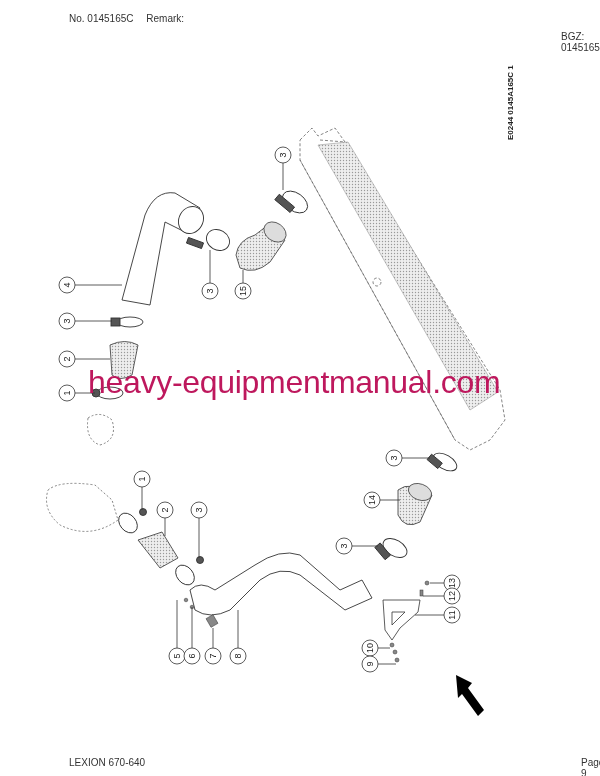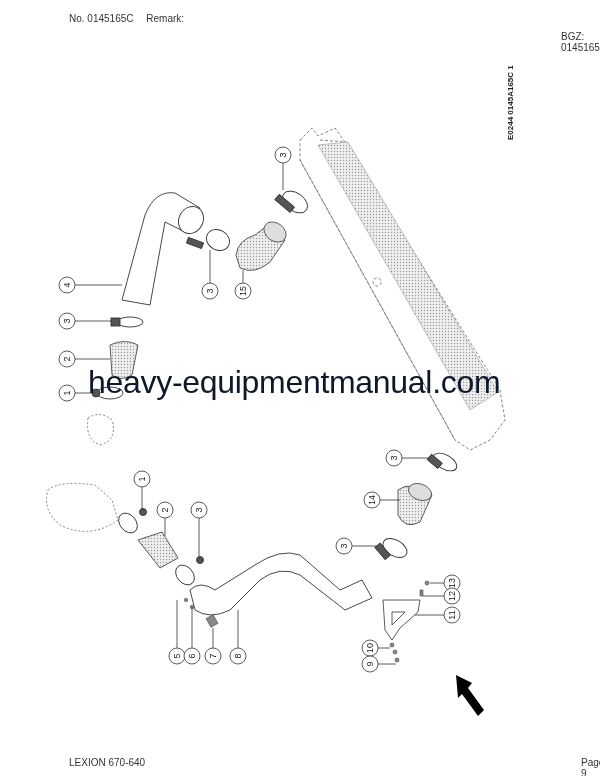--- a/index.html
+++ b/index.html
@@ -6,21 +6,21 @@
   body{width:600px;height:776px;position:relative;overflow:hidden;font-family:"Liberation Sans",sans-serif;color:#222;}
   .hdr{position:absolute;font-size:10px;color:#333;padding-left:48px;}
   #hdr-left{left:21px;top:13px;}
   #hdr-left span+span{margin-left:10px;}
   #hdr-right{left:513px;top:13px;margin-top:18px;}
   #ftr-left{left:21px;top:757px;}
   #ftr-right{left:533px;top:757px;}
   #drawing-code{position:absolute;left:470px;top:110px;font-size:8px;font-weight:bold;color:#222;transform:rotate(-90deg);transform-origin:left top;white-space:nowrap;left:506px;top:140px;}
   svg#diagram{position:absolute;left:0;top:0;}
   .callout text{font-size:9px;font-family:"Liberation Sans",sans-serif;fill:#222;}
-  #watermark{position:absolute;left:88px;top:364px;font-size:32px;color:#0f172a;font-family:"Liberation Sans",sans-serif;white-space:nowrap;letter-spacing:-0.3px;}
+  #watermark{position:absolute;left:88px;top:364px;font-size:32px;color:#be185d;font-family:"Liberation Sans",sans-serif;white-space:nowrap;letter-spacing:-0.3px;}
 </style>
 </head>
 <body>
 
 <div class="hdr" id="hdr-left">
   <span>No. 0145165C</span>
   <span>Remark:</span>
 </div>
 <div class="hdr" id="hdr-right">BGZ: 0145165</div>
 

